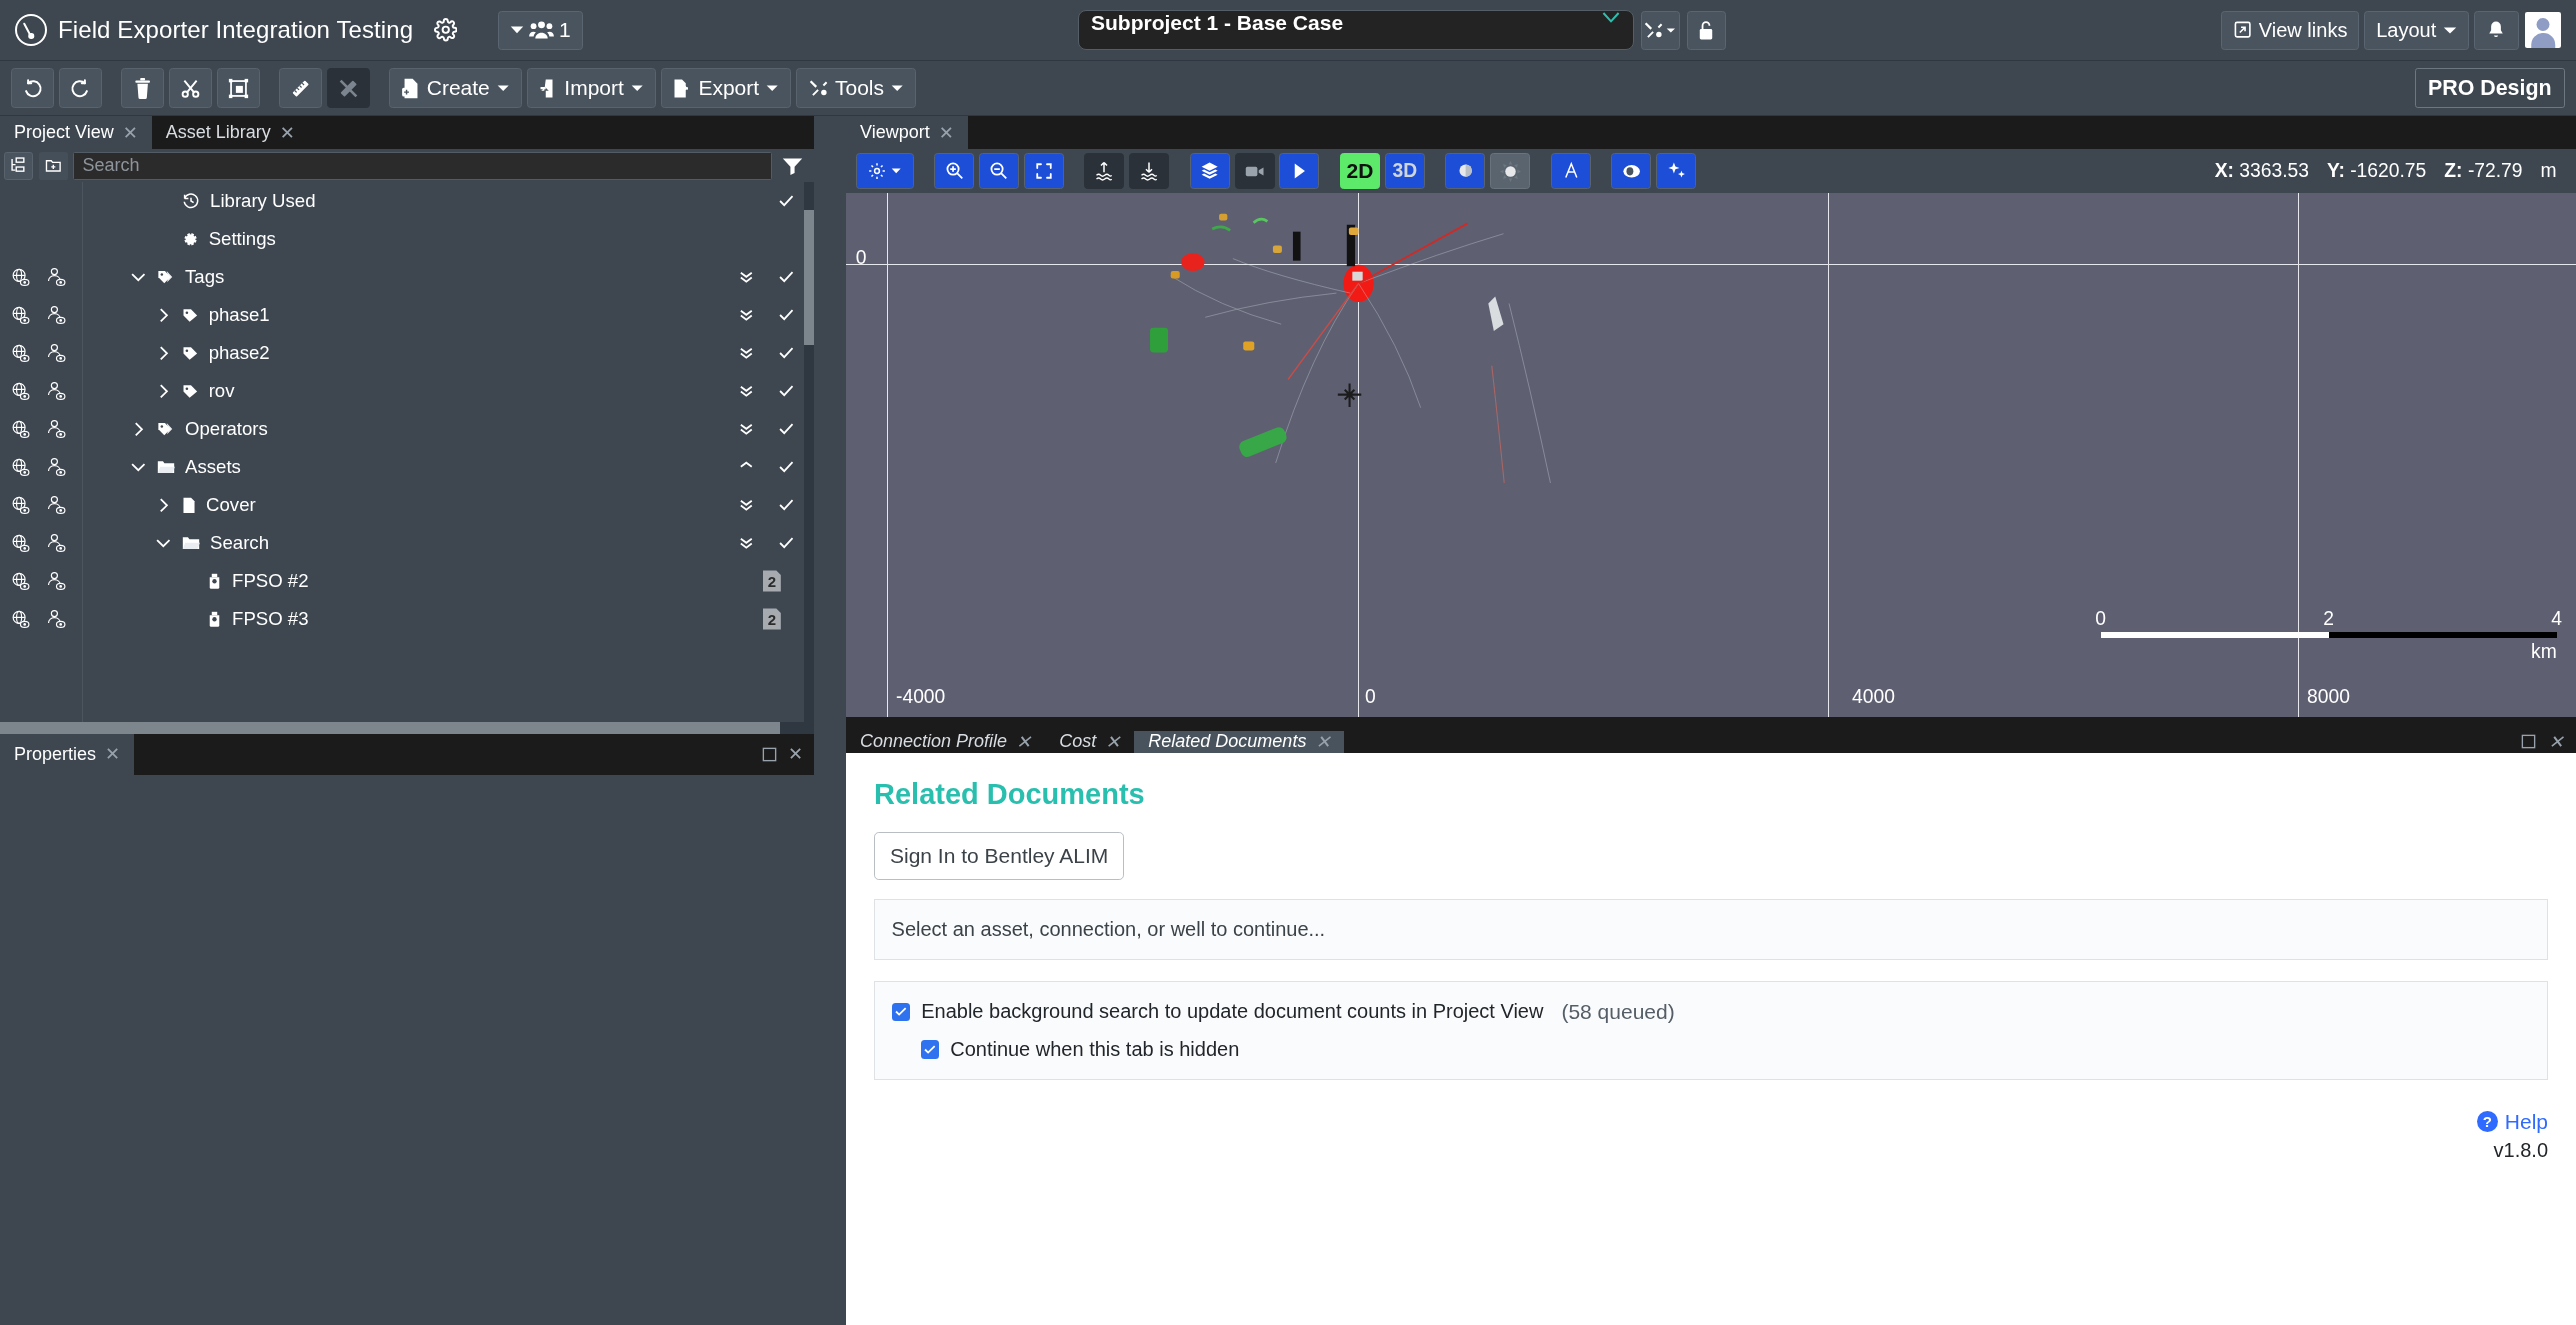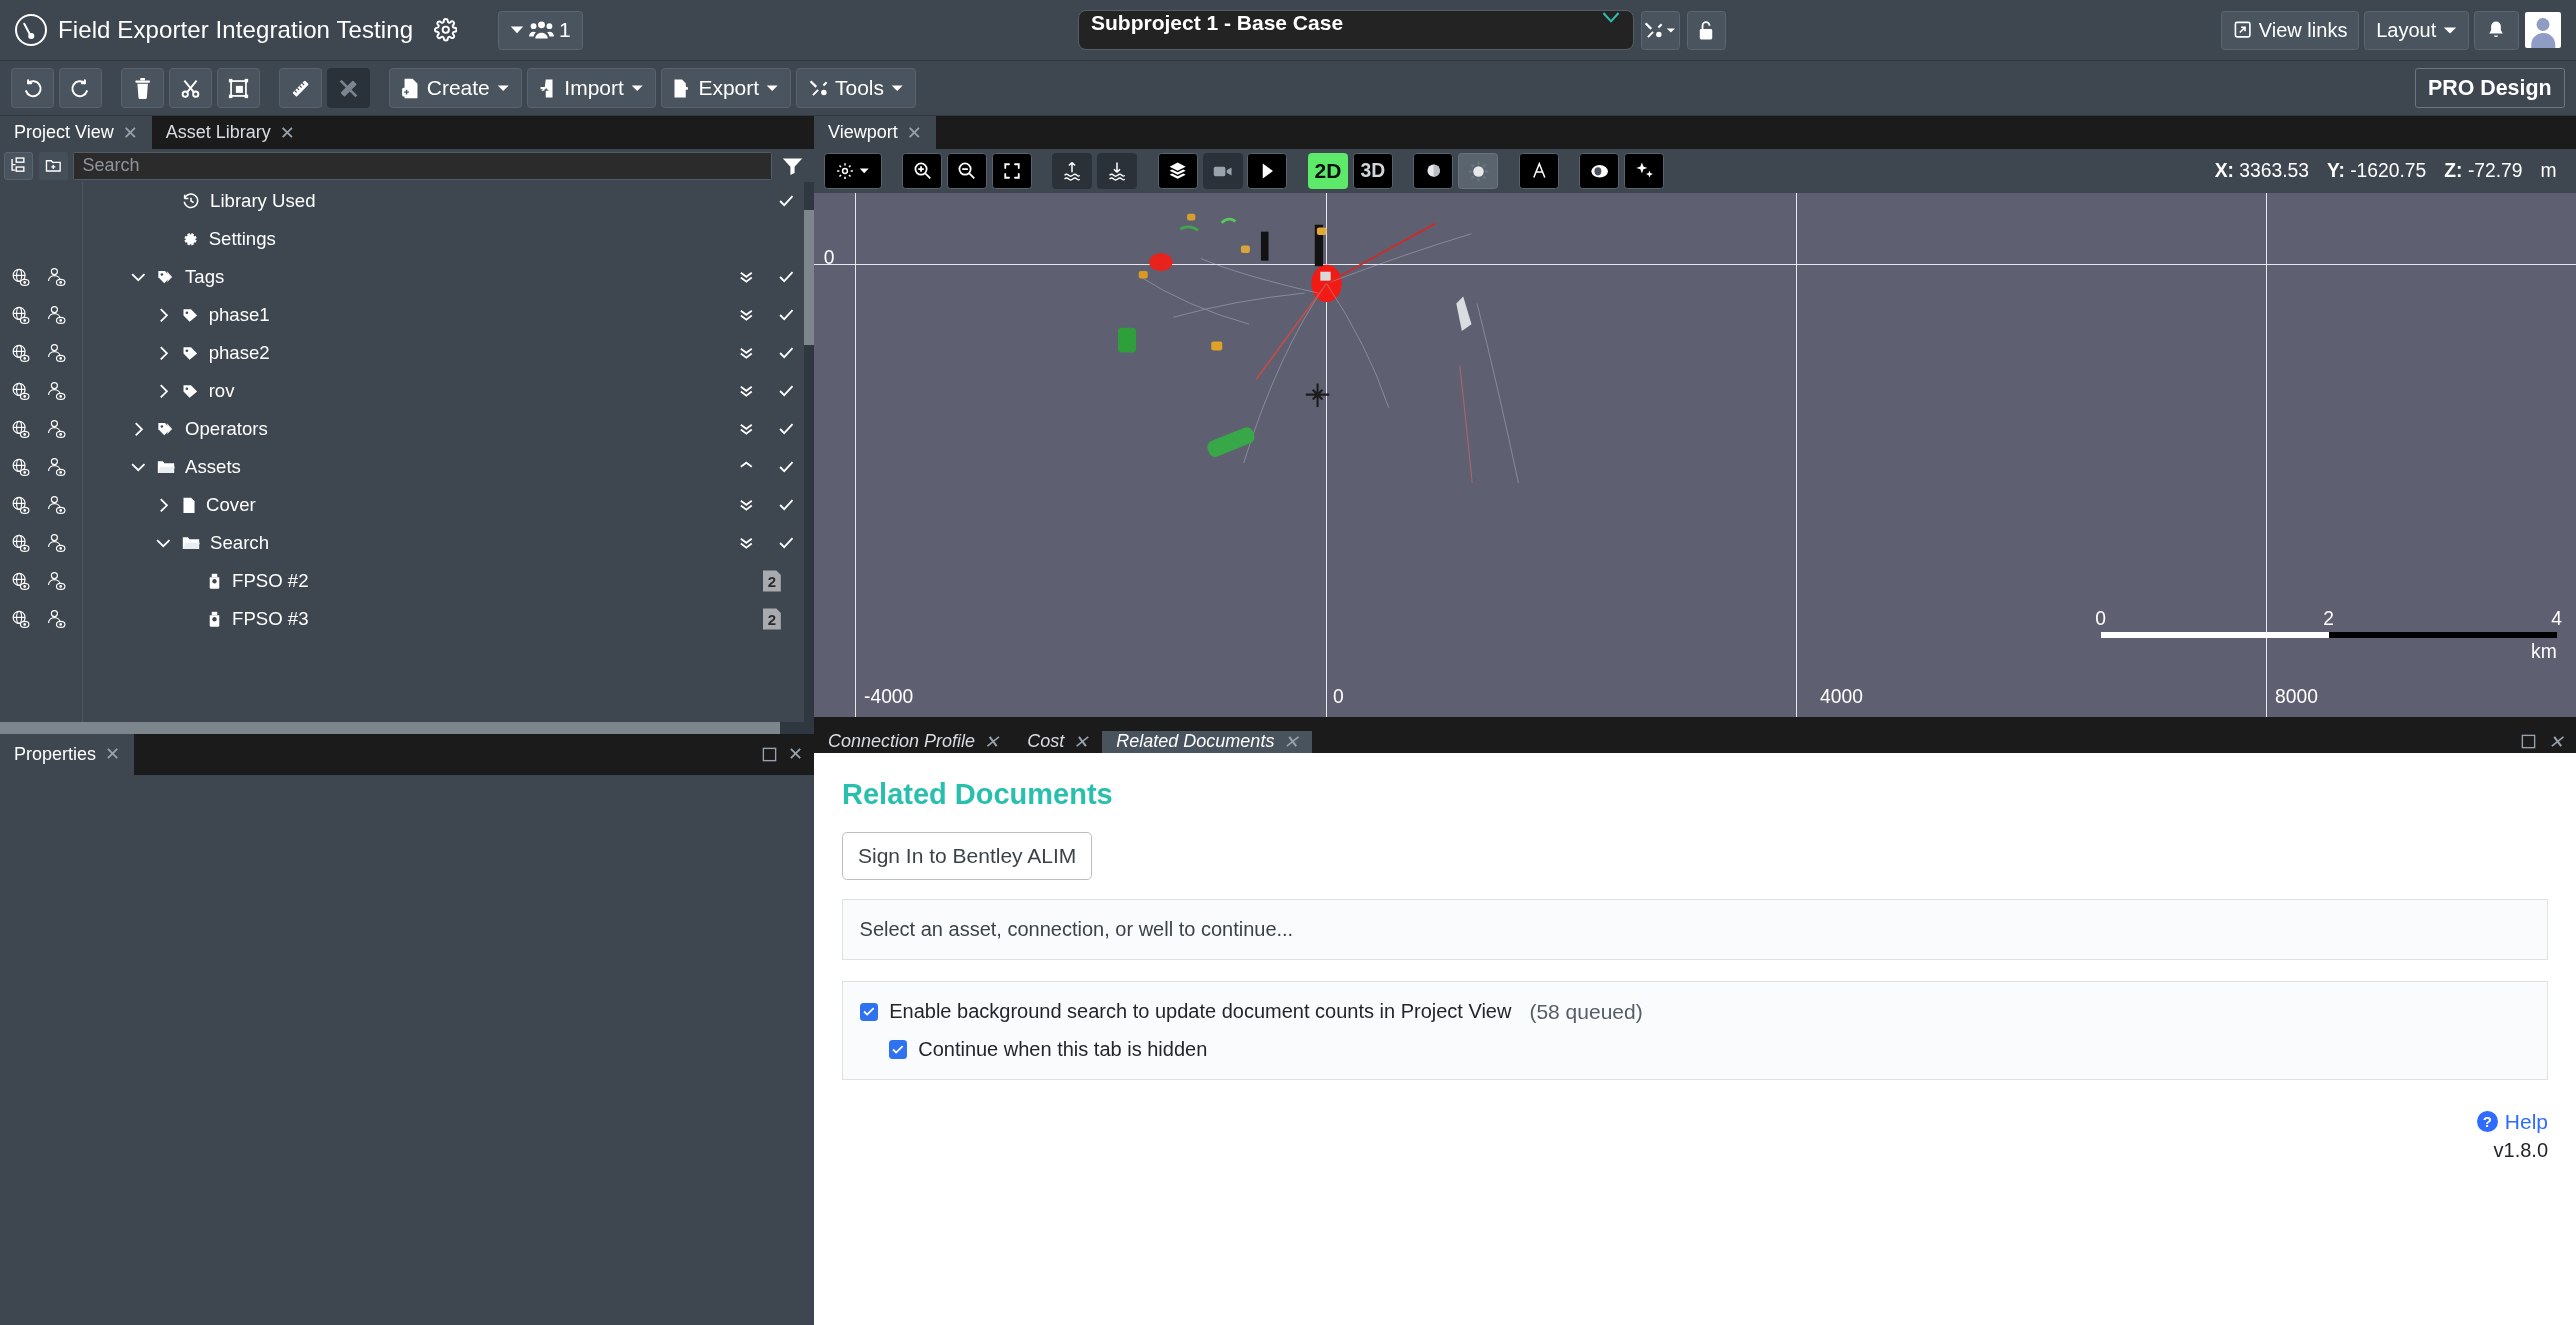--- a/index.html
+++ b/index.html
@@ -92,21 +92,21 @@
     border: 0.7px solid #59636d; display: flex; align-items: center;
     gap: 7px; padding: 0 11.7px; color: #fff; font-size: 21px; cursor: pointer;
   }
   .pro-design {
     margin-left: auto; color: #fff; font-size: 21.4px; font-weight: bold;
     border: 0.7px solid #6d7780; border-radius: 2.8px; padding: 6.2px 12.4px;
     cursor: pointer;
   }
 
   
-  .main { flex: 1; display: flex; min-height: 0; }
+  .main { flex: 1; display: flex; min-height: 0; gap: 32px; }
 
   
   .left-col { width: 814px; flex: 0 0 814px; display: flex; flex-direction: column; background: #3e4750; }
 
   .tabstrip { height: 33px; flex: 0 0 33px; background: #1b1b1b; display: flex; align-items: stretch; }
   .tab {
     display: flex; align-items: center; gap: 9px; padding: 0 14px;
     color: #d8dde2; font-size: 18px; cursor: pointer; background: #1b1b1b;
   }
   .tab.active { background: #3e4750; color: #fff; }
@@ -156,21 +156,21 @@
 
   
   .props-panel { height: 41px; flex: 0 0 41px; background: #1b1b1b; display: flex; align-items: stretch; }
   .props-body { flex: 1; background: #3e4750; }
 
   
   .right-col { flex: 1; display: flex; flex-direction: column; min-width: 0; background: #3e4750; }
 
   .vp-toolbar { height: 44px; flex: 0 0 44px; background: #3e4750; display: flex; align-items: center; padding: 0 9.7px; gap: 4.8px; }
   .vt {
-    width: 40px; height: 36px; border-radius: 3.5px; background: #000000;
+    width: 40px; height: 36px; border-radius: 3.5px; background: #1d4ed8;
     border: 0.7px solid #59636d; display: flex; align-items: center;
     justify-content: center; cursor: pointer; color: #fff;
   }
   .vt.wide { width: 58px; }
   .vt.dark { background: #2b3138; border-color: #2b3138; }
   .vt.green { background: #5dea6a; border-color: #5dea6a; color: #111; font-weight: bold; font-size: 21px; }
   .vt.tone { background: #5a646e; border-color: #69737d; }
   .vt.label3d { font-size: 19.3px; color: #cfd5db; font-weight: bold; }
   .vt-gap { width: 11px; }
   .coords { margin-left: auto; color: #fff; font-size: 19.3px; display: flex; gap: 18px; padding-right: 9.7px; }

